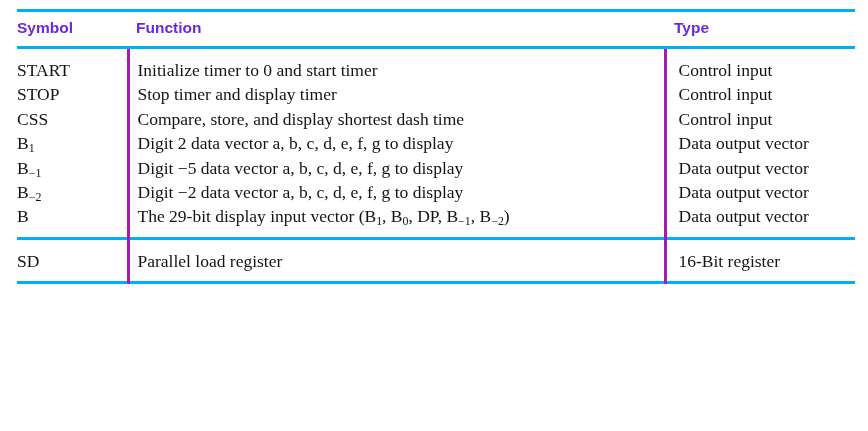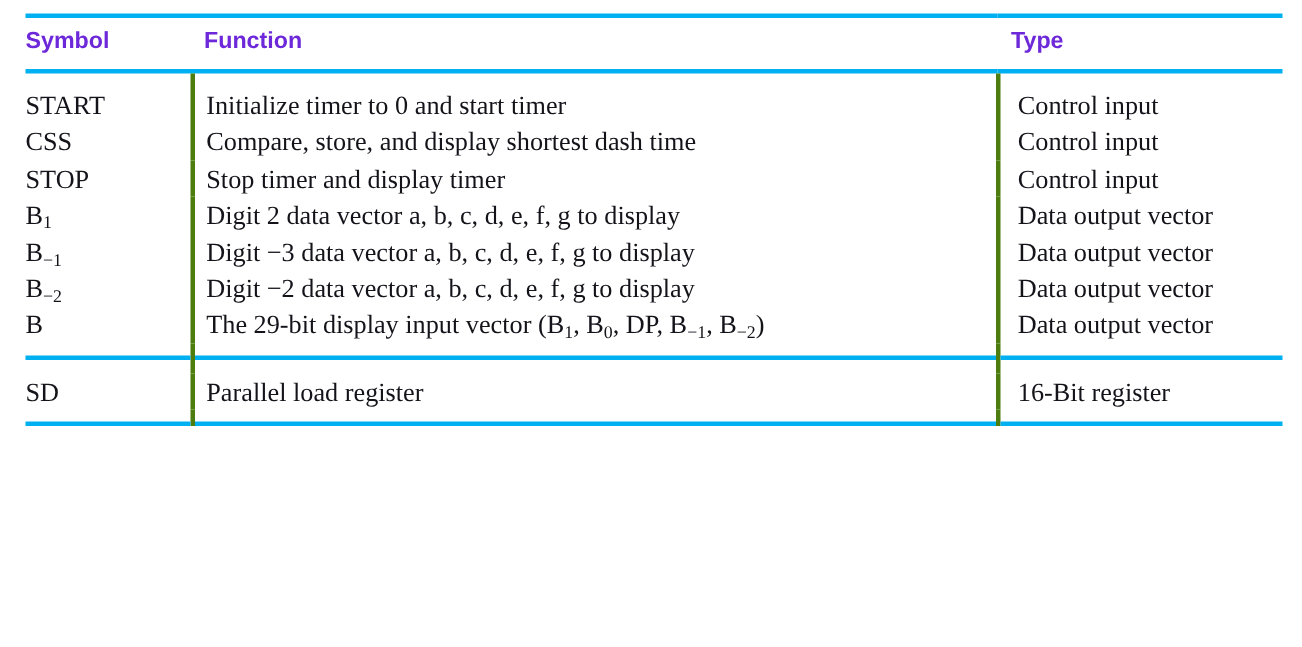--- a/index.html
+++ b/index.html
@@ -67,21 +67,21 @@
     line-height: 24.4px;
     padding: 0;
     vertical-align: top;
     white-space: nowrap;
   }
   td.c-symbol   { padding-right: 4px; }
   td.c-function { padding-left: 8px; }
   td.c-type     { padding-left: 12px; }
 
   
-  .vline-l { border-left: 3px solid #4d7c0f; }
+  .vline-l { border-left: 3px solid #a21caf; }
 
   .spacer-top td    { height: 9px; padding: 0; line-height: 0; font-size: 0; }
   .spacer-bot td    { height: 8px; padding: 0; line-height: 0; font-size: 0; }
 
   sub {
     font-size: 0.68em;
     line-height: 0;
     vertical-align: -0.28em;
   }
 </style>
@@ -115,37 +115,37 @@
         <td></td>
         <td class="vline-l"></td>
         <td class="vline-l"></td>
       </tr>
     <tr>
           <td class="c-symbol">START</td>
           <td class="c-function vline-l">Initialize timer to 0 and start timer</td>
           <td class="c-type vline-l">Control input</td>
         </tr>
         <tr>
-          <td class="c-symbol">CSS</td>
-          <td class="c-function vline-l">Compare, store, and display shortest dash time</td>
+          <td class="c-symbol">STOP</td>
+          <td class="c-function vline-l">Stop timer and display timer</td>
           <td class="c-type vline-l">Control input</td>
         </tr>
         <tr>
-          <td class="c-symbol">STOP</td>
-          <td class="c-function vline-l">Stop timer and display timer</td>
+          <td class="c-symbol">CSS</td>
+          <td class="c-function vline-l">Compare, store, and display shortest dash time</td>
           <td class="c-type vline-l">Control input</td>
         </tr>
         <tr>
           <td class="c-symbol">B<sub>1</sub></td>
           <td class="c-function vline-l">Digit 2 data vector a, b, c, d, e, f, g to display</td>
           <td class="c-type vline-l">Data output vector</td>
         </tr>
         <tr>
           <td class="c-symbol">B<sub>−1</sub></td>
-          <td class="c-function vline-l">Digit −3 data vector a, b, c, d, e, f, g to display</td>
+          <td class="c-function vline-l">Digit −5 data vector a, b, c, d, e, f, g to display</td>
           <td class="c-type vline-l">Data output vector</td>
         </tr>
         <tr>
           <td class="c-symbol">B<sub>−2</sub></td>
           <td class="c-function vline-l">Digit −2 data vector a, b, c, d, e, f, g to display</td>
           <td class="c-type vline-l">Data output vector</td>
         </tr>
         <tr>
           <td class="c-symbol">B</td>
           <td class="c-function vline-l">The 29-bit display input vector (B<sub>1</sub>, B<sub>0</sub>, DP, B<sub>−1</sub>, B<sub>−2</sub>)</td>

